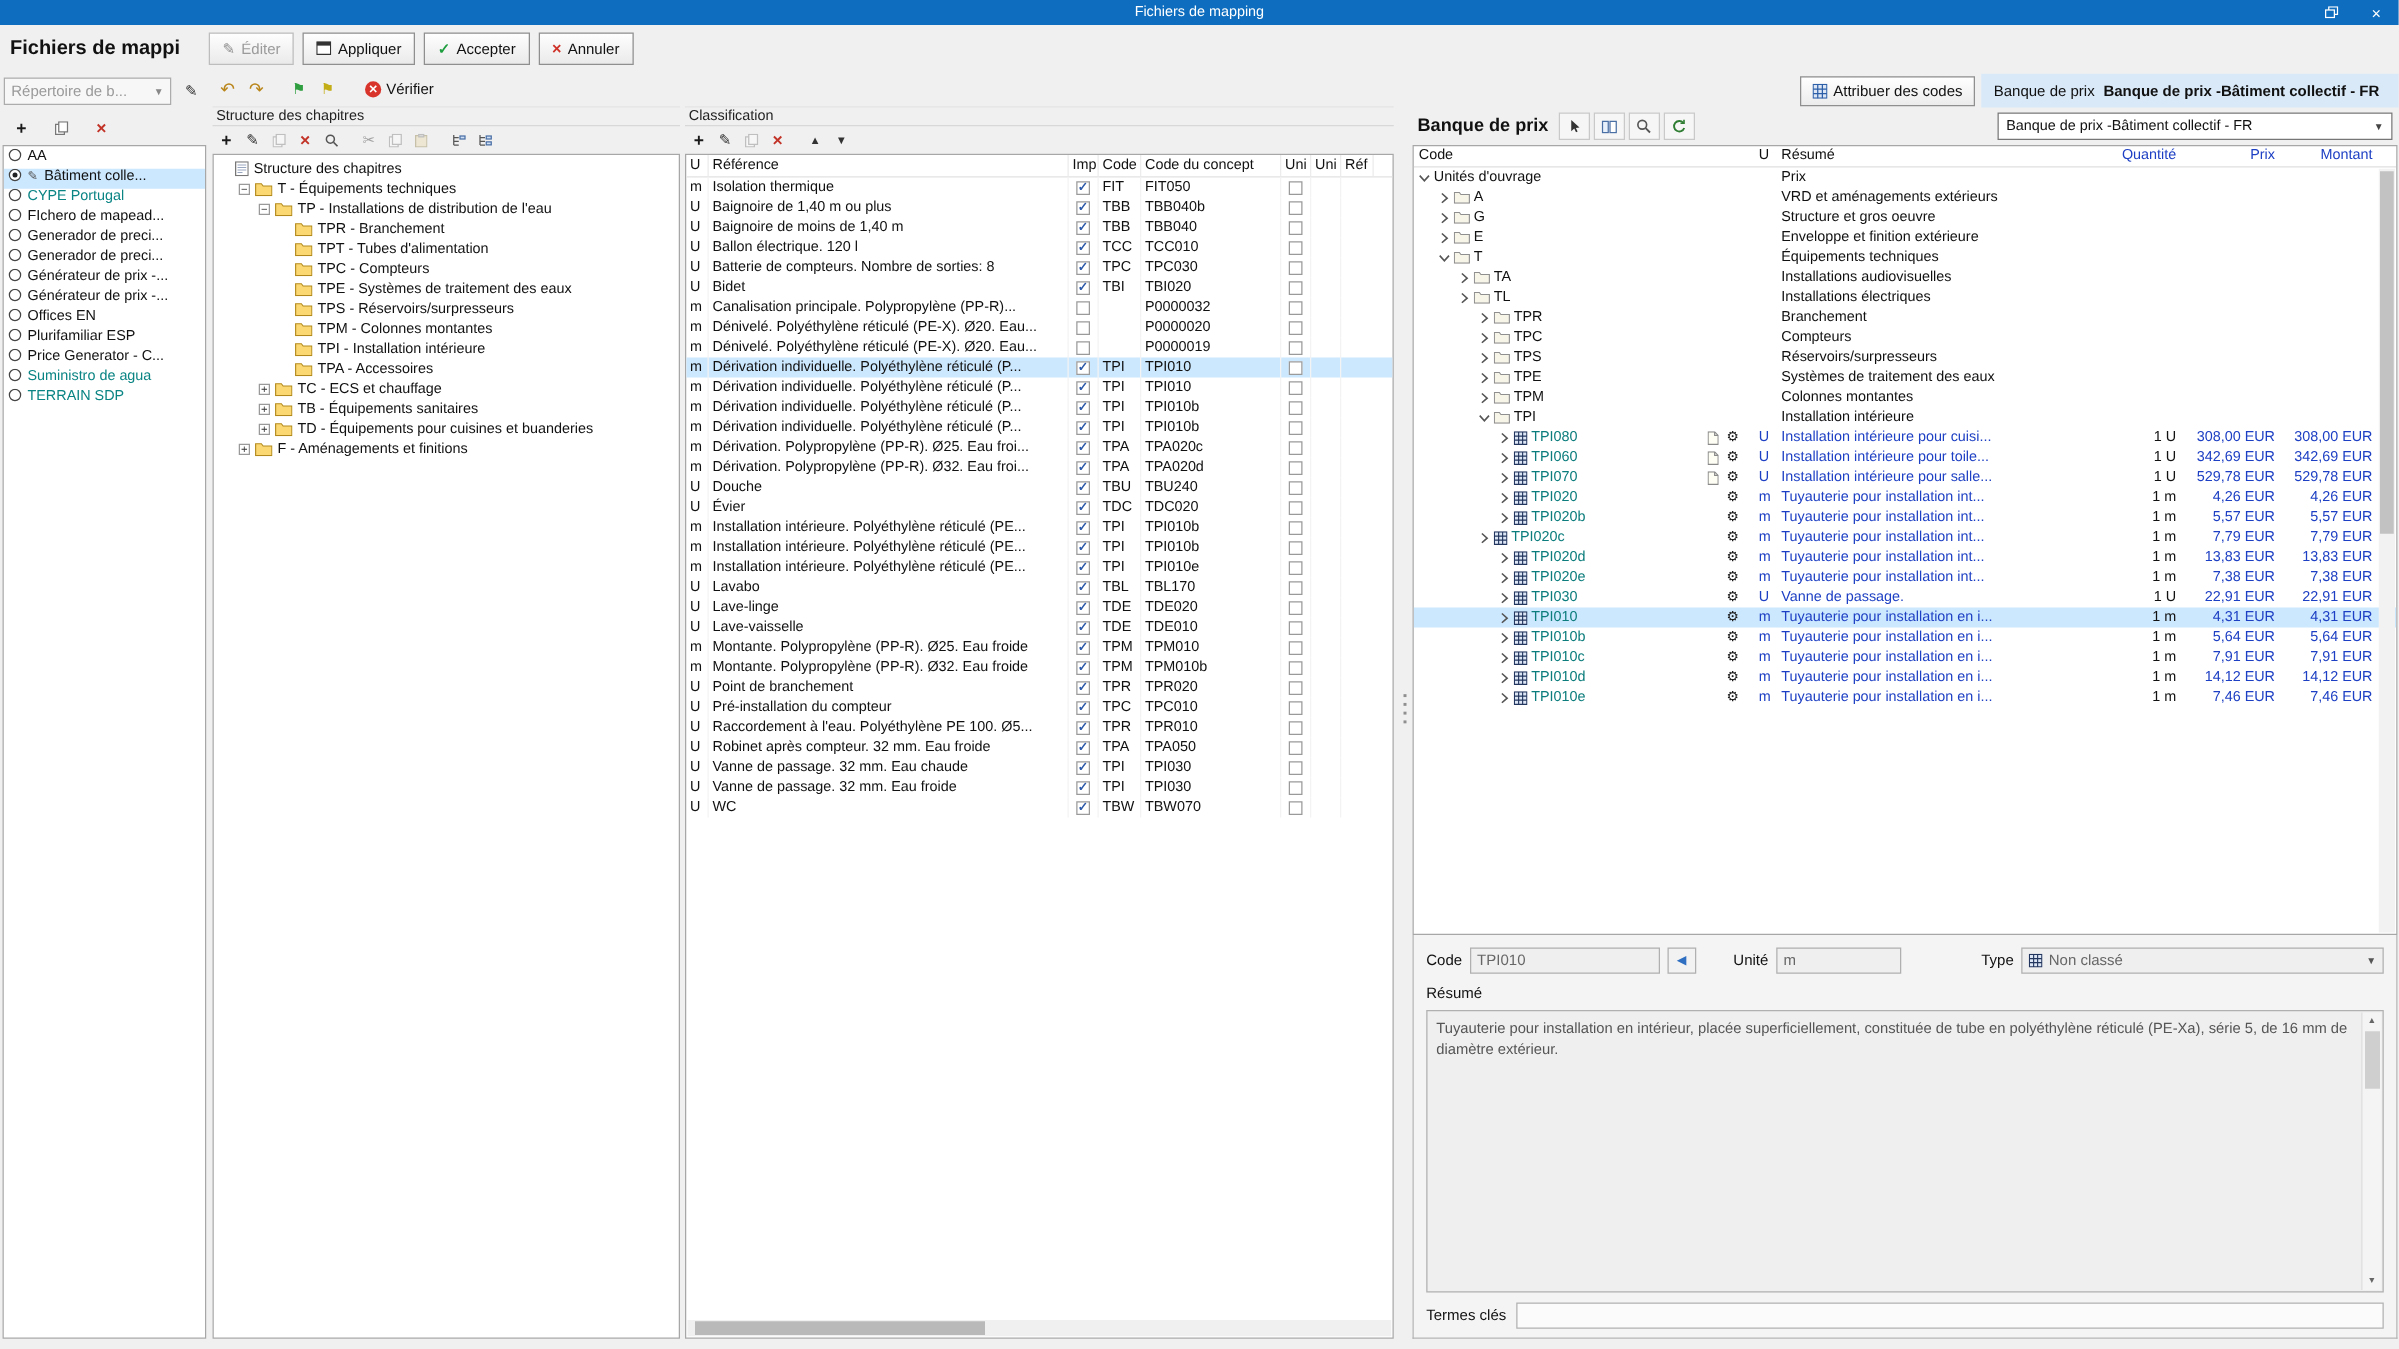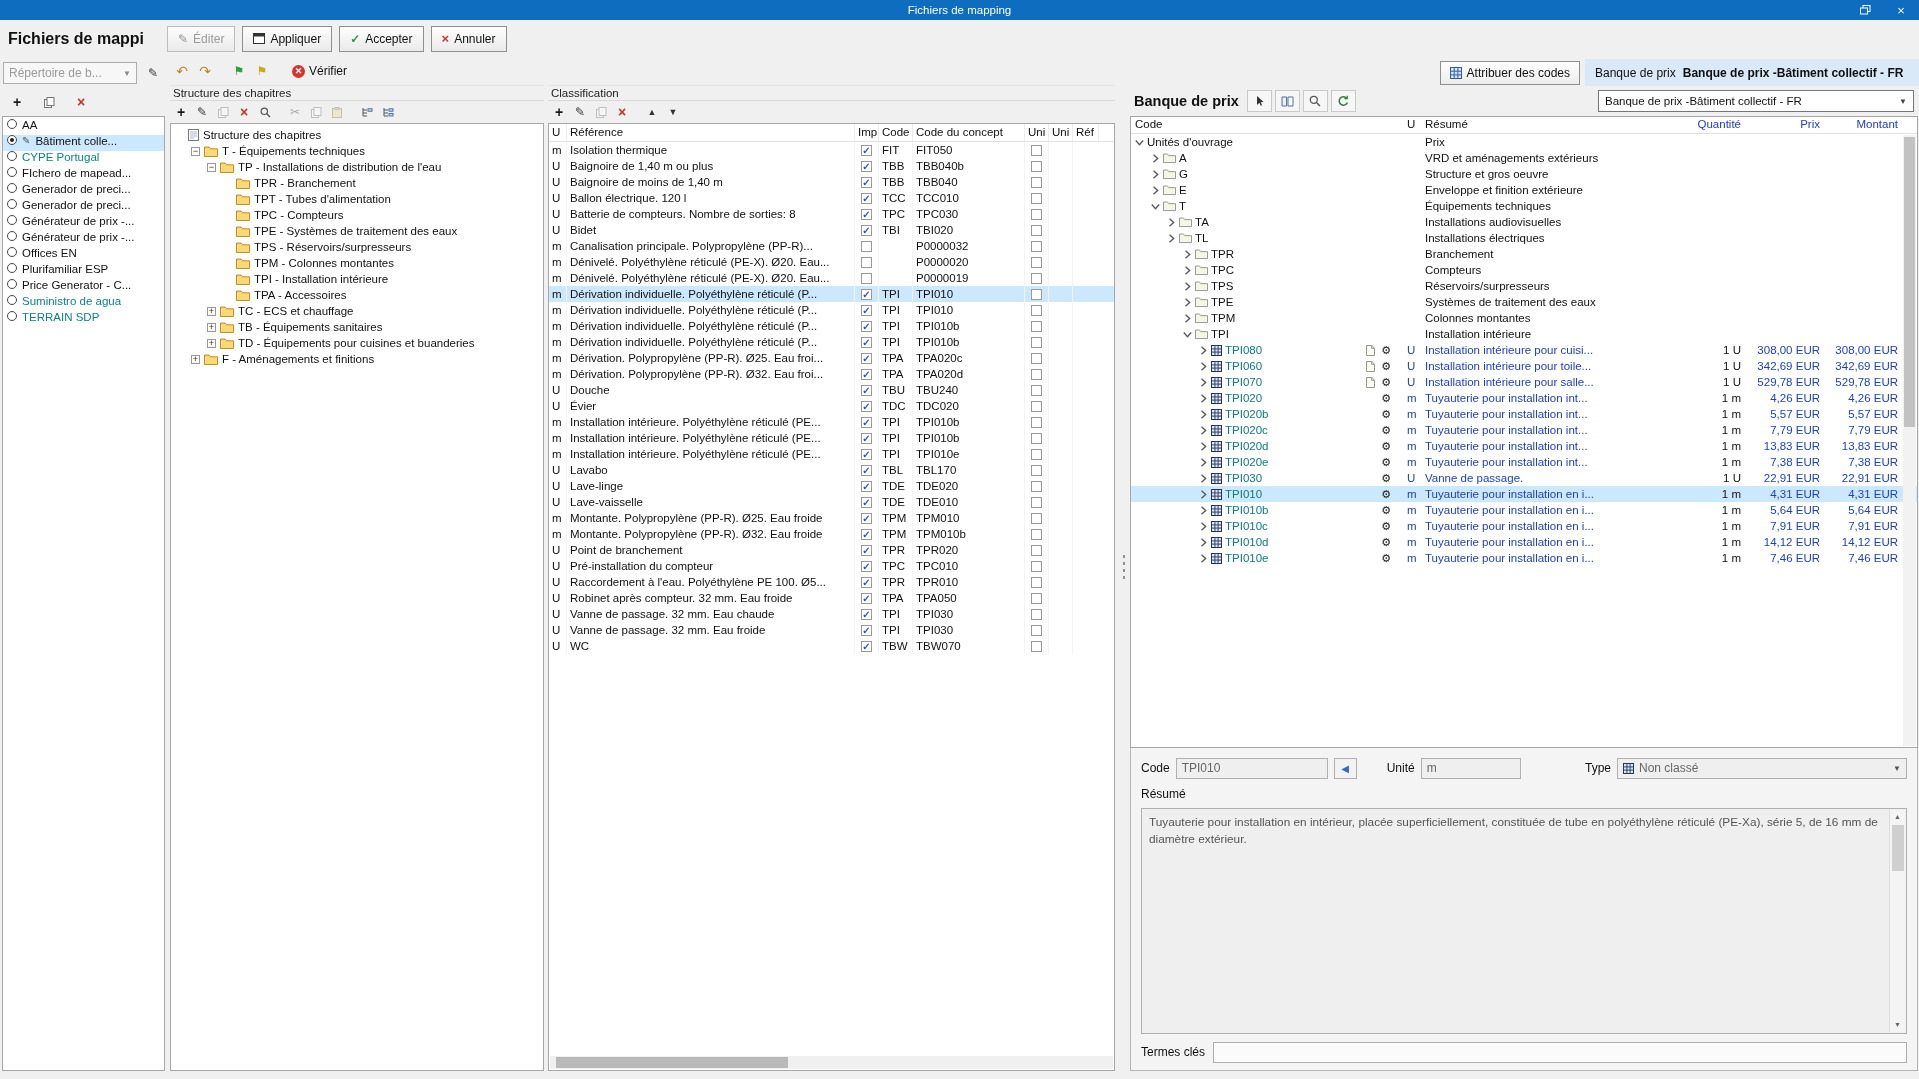--- a/index.html
+++ b/index.html
@@ -1347,21 +1347,21 @@
                   <span class="gear-i">⚙</span>
                 </span>
               </div>
       <div class="pb-cell pb-u" style="width:18px">m</div>
       <div class="pb-cell pb-res" style="width:248px">Tuyauterie pour installation int...</div>
       <div class="pb-cell num qty" style="width:76px">1 m</div>
       <div class="pb-cell num" style="width:79px">5,57 EUR</div>
       <div class="pb-cell num" style="width:78px">5,57 EUR</div>
     </div>
             <div class="pb-row ">
-      <div class="pb-code" style="width:272px;padding-left:68px">
+      <div class="pb-code" style="width:272px;padding-left:52px">
         <svg class="svgi" width="9" height="9" viewBox="0 0 9 9">
                   <path d="M2.5 0.8 L6.7 4.5 L2.5 8.2" fill="none" stroke="#555" stroke-width="1.3"></path>
                 </svg>
                 <svg class="svgi" width="11" height="11" viewBox="0 0 11 11">
                   <rect x="0.5" y="0.5" width="10" height="10" fill="#dde6f5" stroke="#23365e"></rect>
                   <path d="M0.5 3.9 H10.5 M0.5 7.1 H10.5 M3.9 0.5 V10.5 M7.1 0.5 V10.5" stroke="#23365e" stroke-width="0.9"></path>
                 </svg>
                 <span class="code-item">TPI020c</span>
         <span class="ric">
                   <span class="gear-i">⚙</span>

